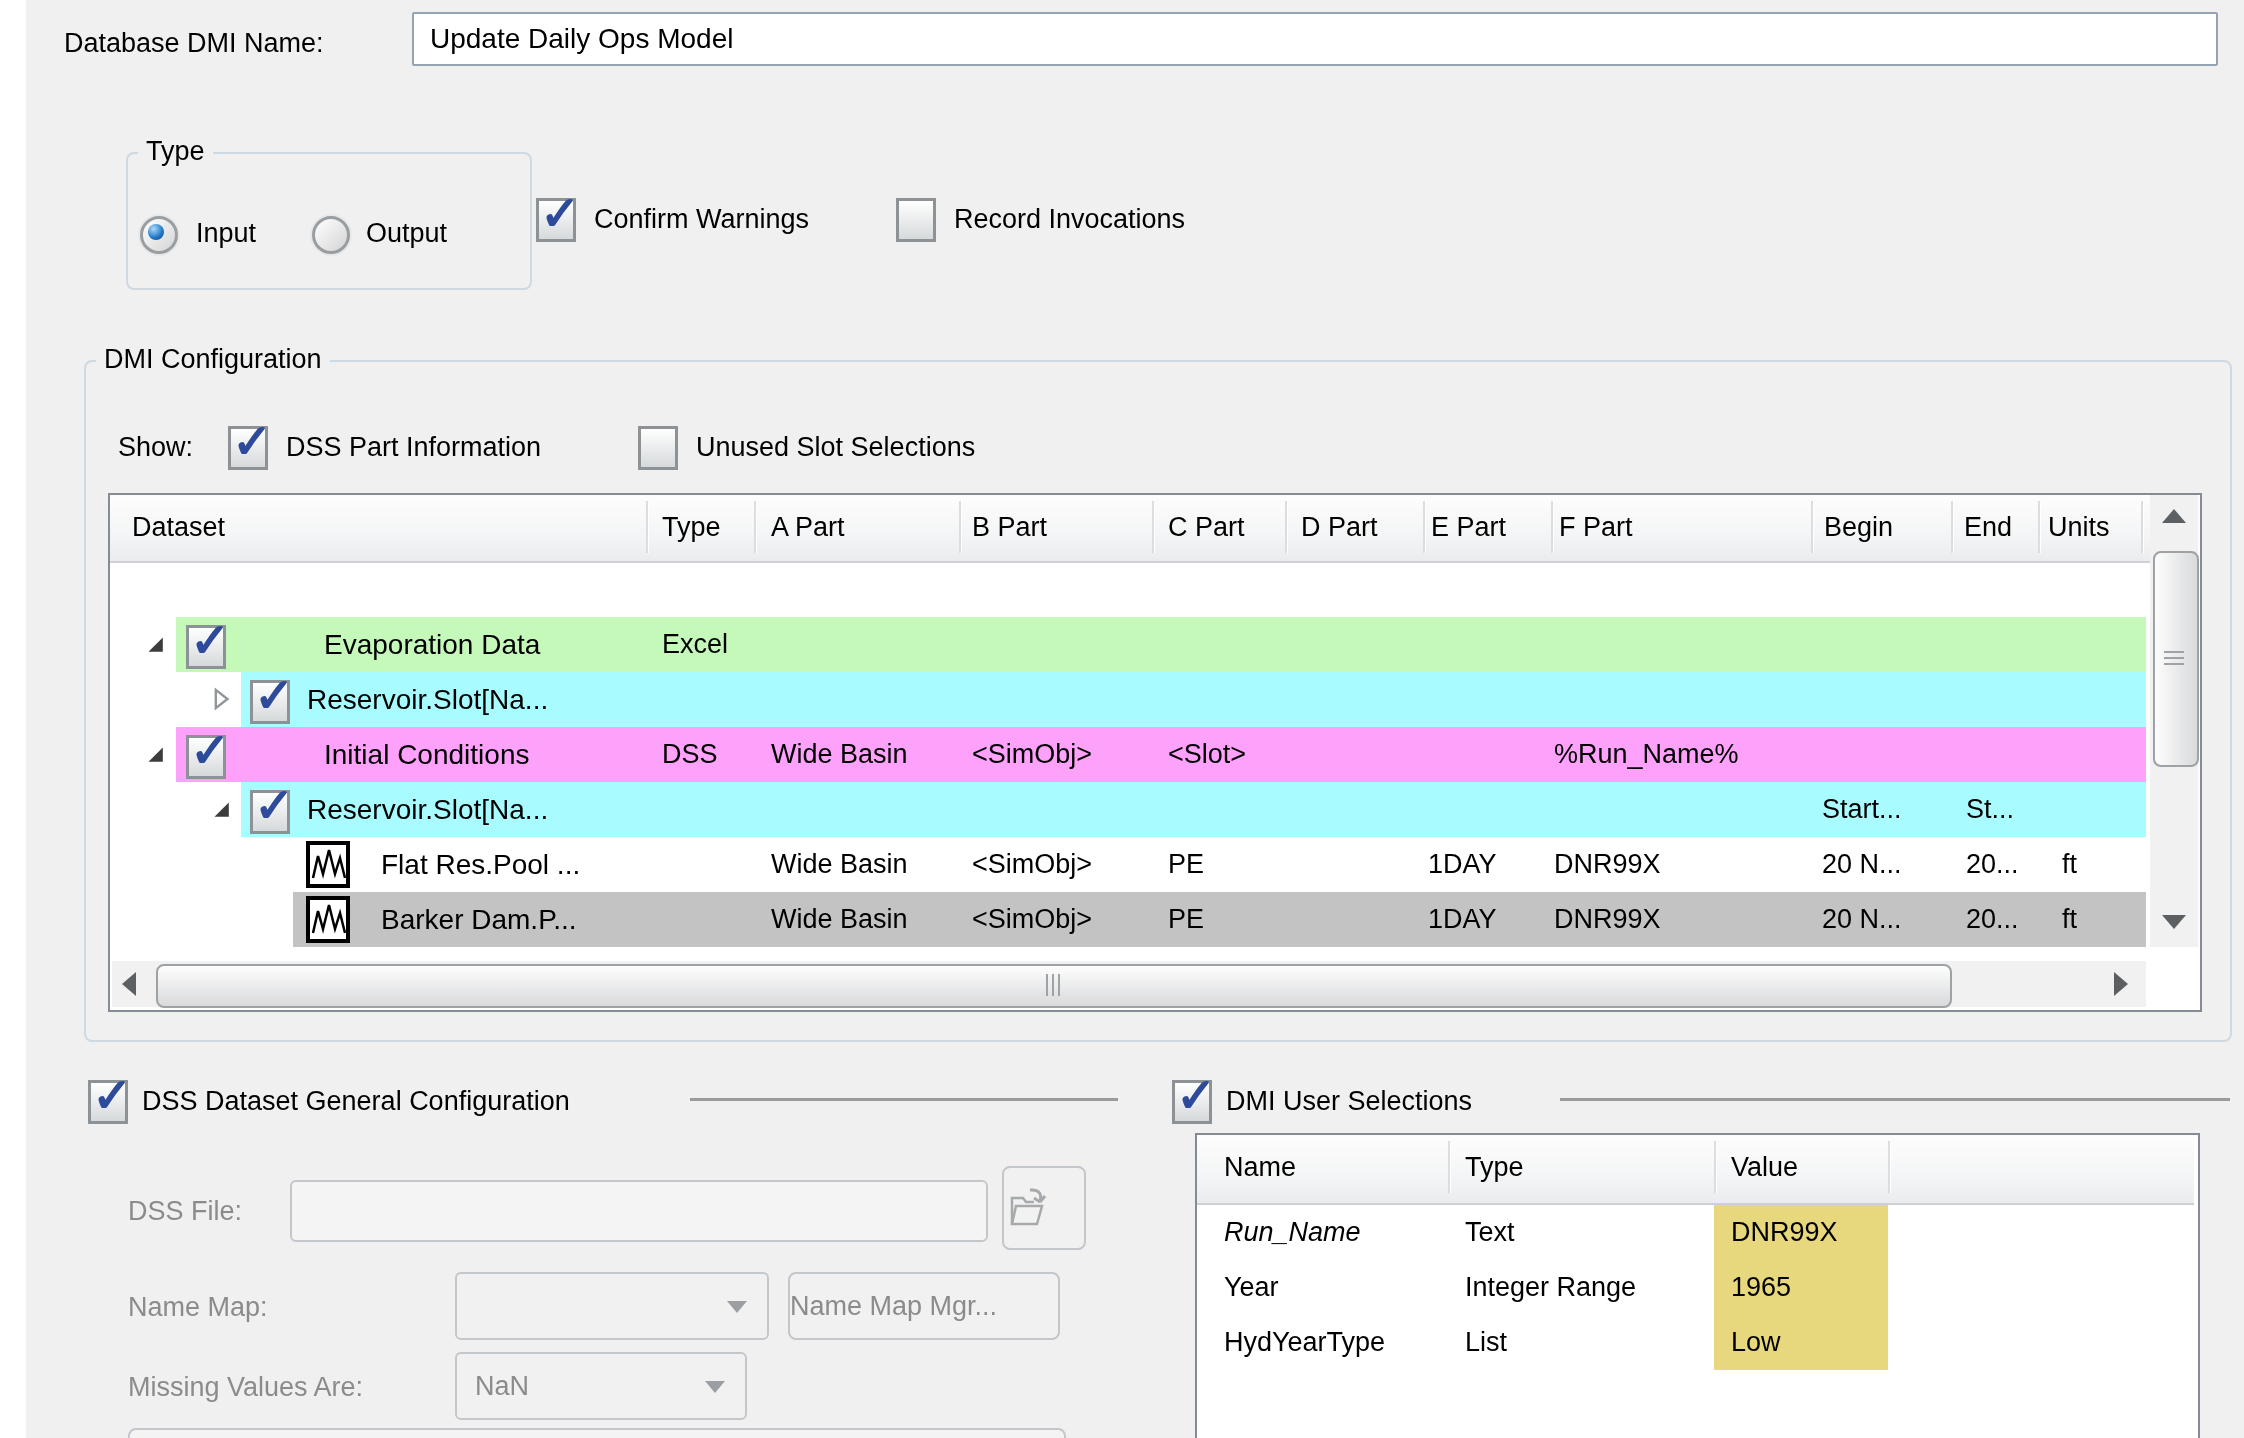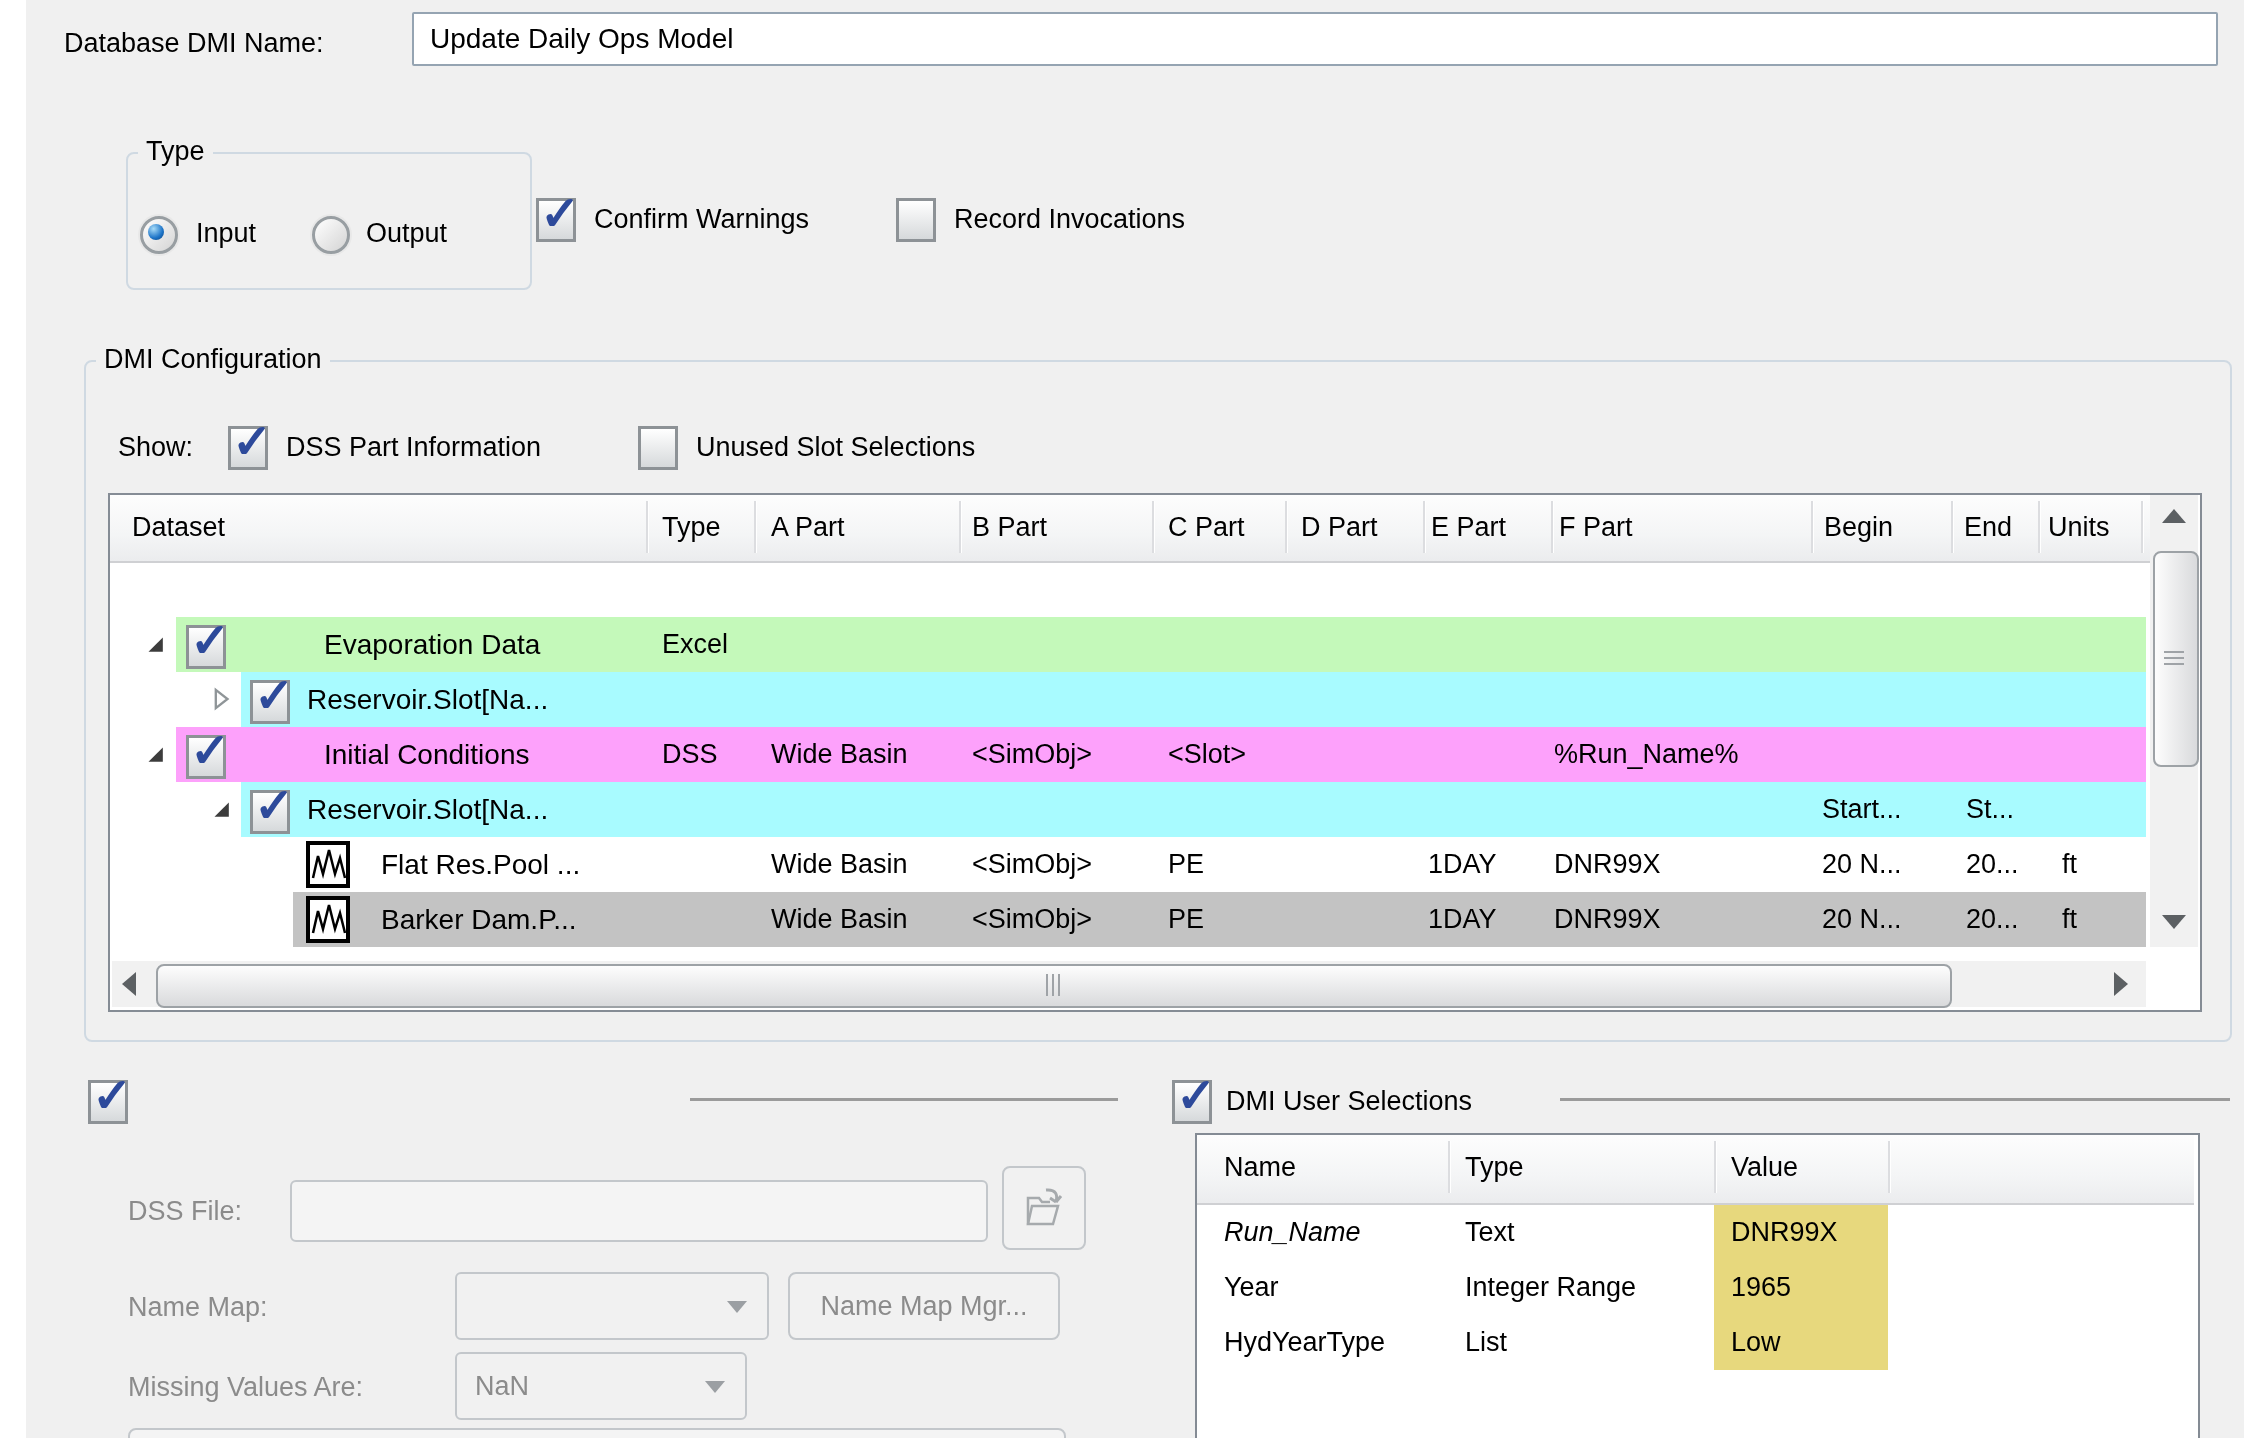--- a/index.html
+++ b/index.html
@@ -37,21 +37,21 @@
   .thumbv::after{content:"";position:absolute;left:9px;top:50%;margin-top:-8px;width:20px;height:16px;background:repeating-linear-gradient(180deg,#9fa3a7 0 2px,transparent 2px 6px);}
   .thumbh{position:absolute;top:3px;height:40px;background:linear-gradient(180deg,#fdfdfd,#d9dadc);border:2px solid #9da2a6;border-radius:8px;}
   .thumbh::after{content:"";position:absolute;top:8px;left:50%;margin-left:-8px;height:22px;width:16px;background:repeating-linear-gradient(90deg,#9fa3a7 0 2px,transparent 2px 6px);}
   .arr{position:absolute;width:0;height:0;}
   .au{border-left:12px solid transparent;border-right:12px solid transparent;border-bottom:14px solid #5c6063;}
   .ad{border-left:12px solid transparent;border-right:12px solid transparent;border-top:14px solid #5c6063;}
   .al{border-top:12px solid transparent;border-bottom:12px solid transparent;border-right:14px solid #5c6063;}
   .ar{border-top:12px solid transparent;border-bottom:12px solid transparent;border-left:14px solid #5c6063;}
   
   .dfield{position:absolute;background:#f4f4f4;border:2px solid #c3c7cb;border-radius:6px;}
-  .dbtn{position:absolute;background:#f1f1f1;border:2px solid #c3c7cb;border-radius:8px;display:flex;align-items:center;justify-content:center;font-size:27px;color:#8b8b8b;}
+  .dbtn{position:absolute;background:#f1f1f1;border:2px solid #c3c7cb;border-radius:8px;display:flex;align-items:center;font-size:27px;color:#8b8b8b;}
   .combo{position:absolute;background:#f1f1f1;border:2px solid #c3c7cb;border-radius:6px;}
   .combo::after{content:"";position:absolute;right:20px;top:50%;margin-top:-5px;border-left:10px solid transparent;border-right:10px solid transparent;border-top:12px solid #9b9fa3;}
   .combo .cval{position:absolute;left:18px;top:0;height:100%;display:flex;align-items:center;font-size:27px;color:#8b8b8b;}
   .hline{position:absolute;height:3px;background:#9b9b9b;}
   
   .ptbl{position:absolute;background:#ffffff;border:2px solid #848b94;}
 </style>
 </head>
 <body>
 
@@ -196,20 +196,21 @@
     </div>
 
     <div class="sbtrack" style="left:2px;top:466px;width:2034px;height:46px;">
       <div class="arr al" style="left:10px;top:11px;"></div>
       <div class="thumbh" style="left:44px;width:1792px;"></div>
       <div class="arr ar" style="left:2002px;top:11px;"></div>
     </div>
   </div>
 
   <div class="cb checked" style="left:88px;top:1080px;"></div>
+  <span class="lbl" style="left:142px;top:1086px;">DSS Dataset General Configuration</span>
   <div class="hline" style="left:690px;top:1098px;width:428px;"></div>
 
   <span class="lbl dis" style="left:128px;top:1196px;">DSS File:</span>
   <div class="dfield" style="left:290px;top:1180px;width:694px;height:58px;">
     <span class="cval"></span>
   </div>
   <div class="dbtn" style="left:1002px;top:1166px;width:80px;height:80px;">
     <svg width="48" height="48" viewBox="0 0 48 48">
       <path d="M8 40 L12 22 L38 22 L33 40 Z" fill="#f2f2f2" stroke="#a6aaad" stroke-width="2.5"></path>
       <path d="M8 40 L8 14 L19 14 L22 18 L30 18" fill="none" stroke="#a6aaad" stroke-width="2.5"></path>

